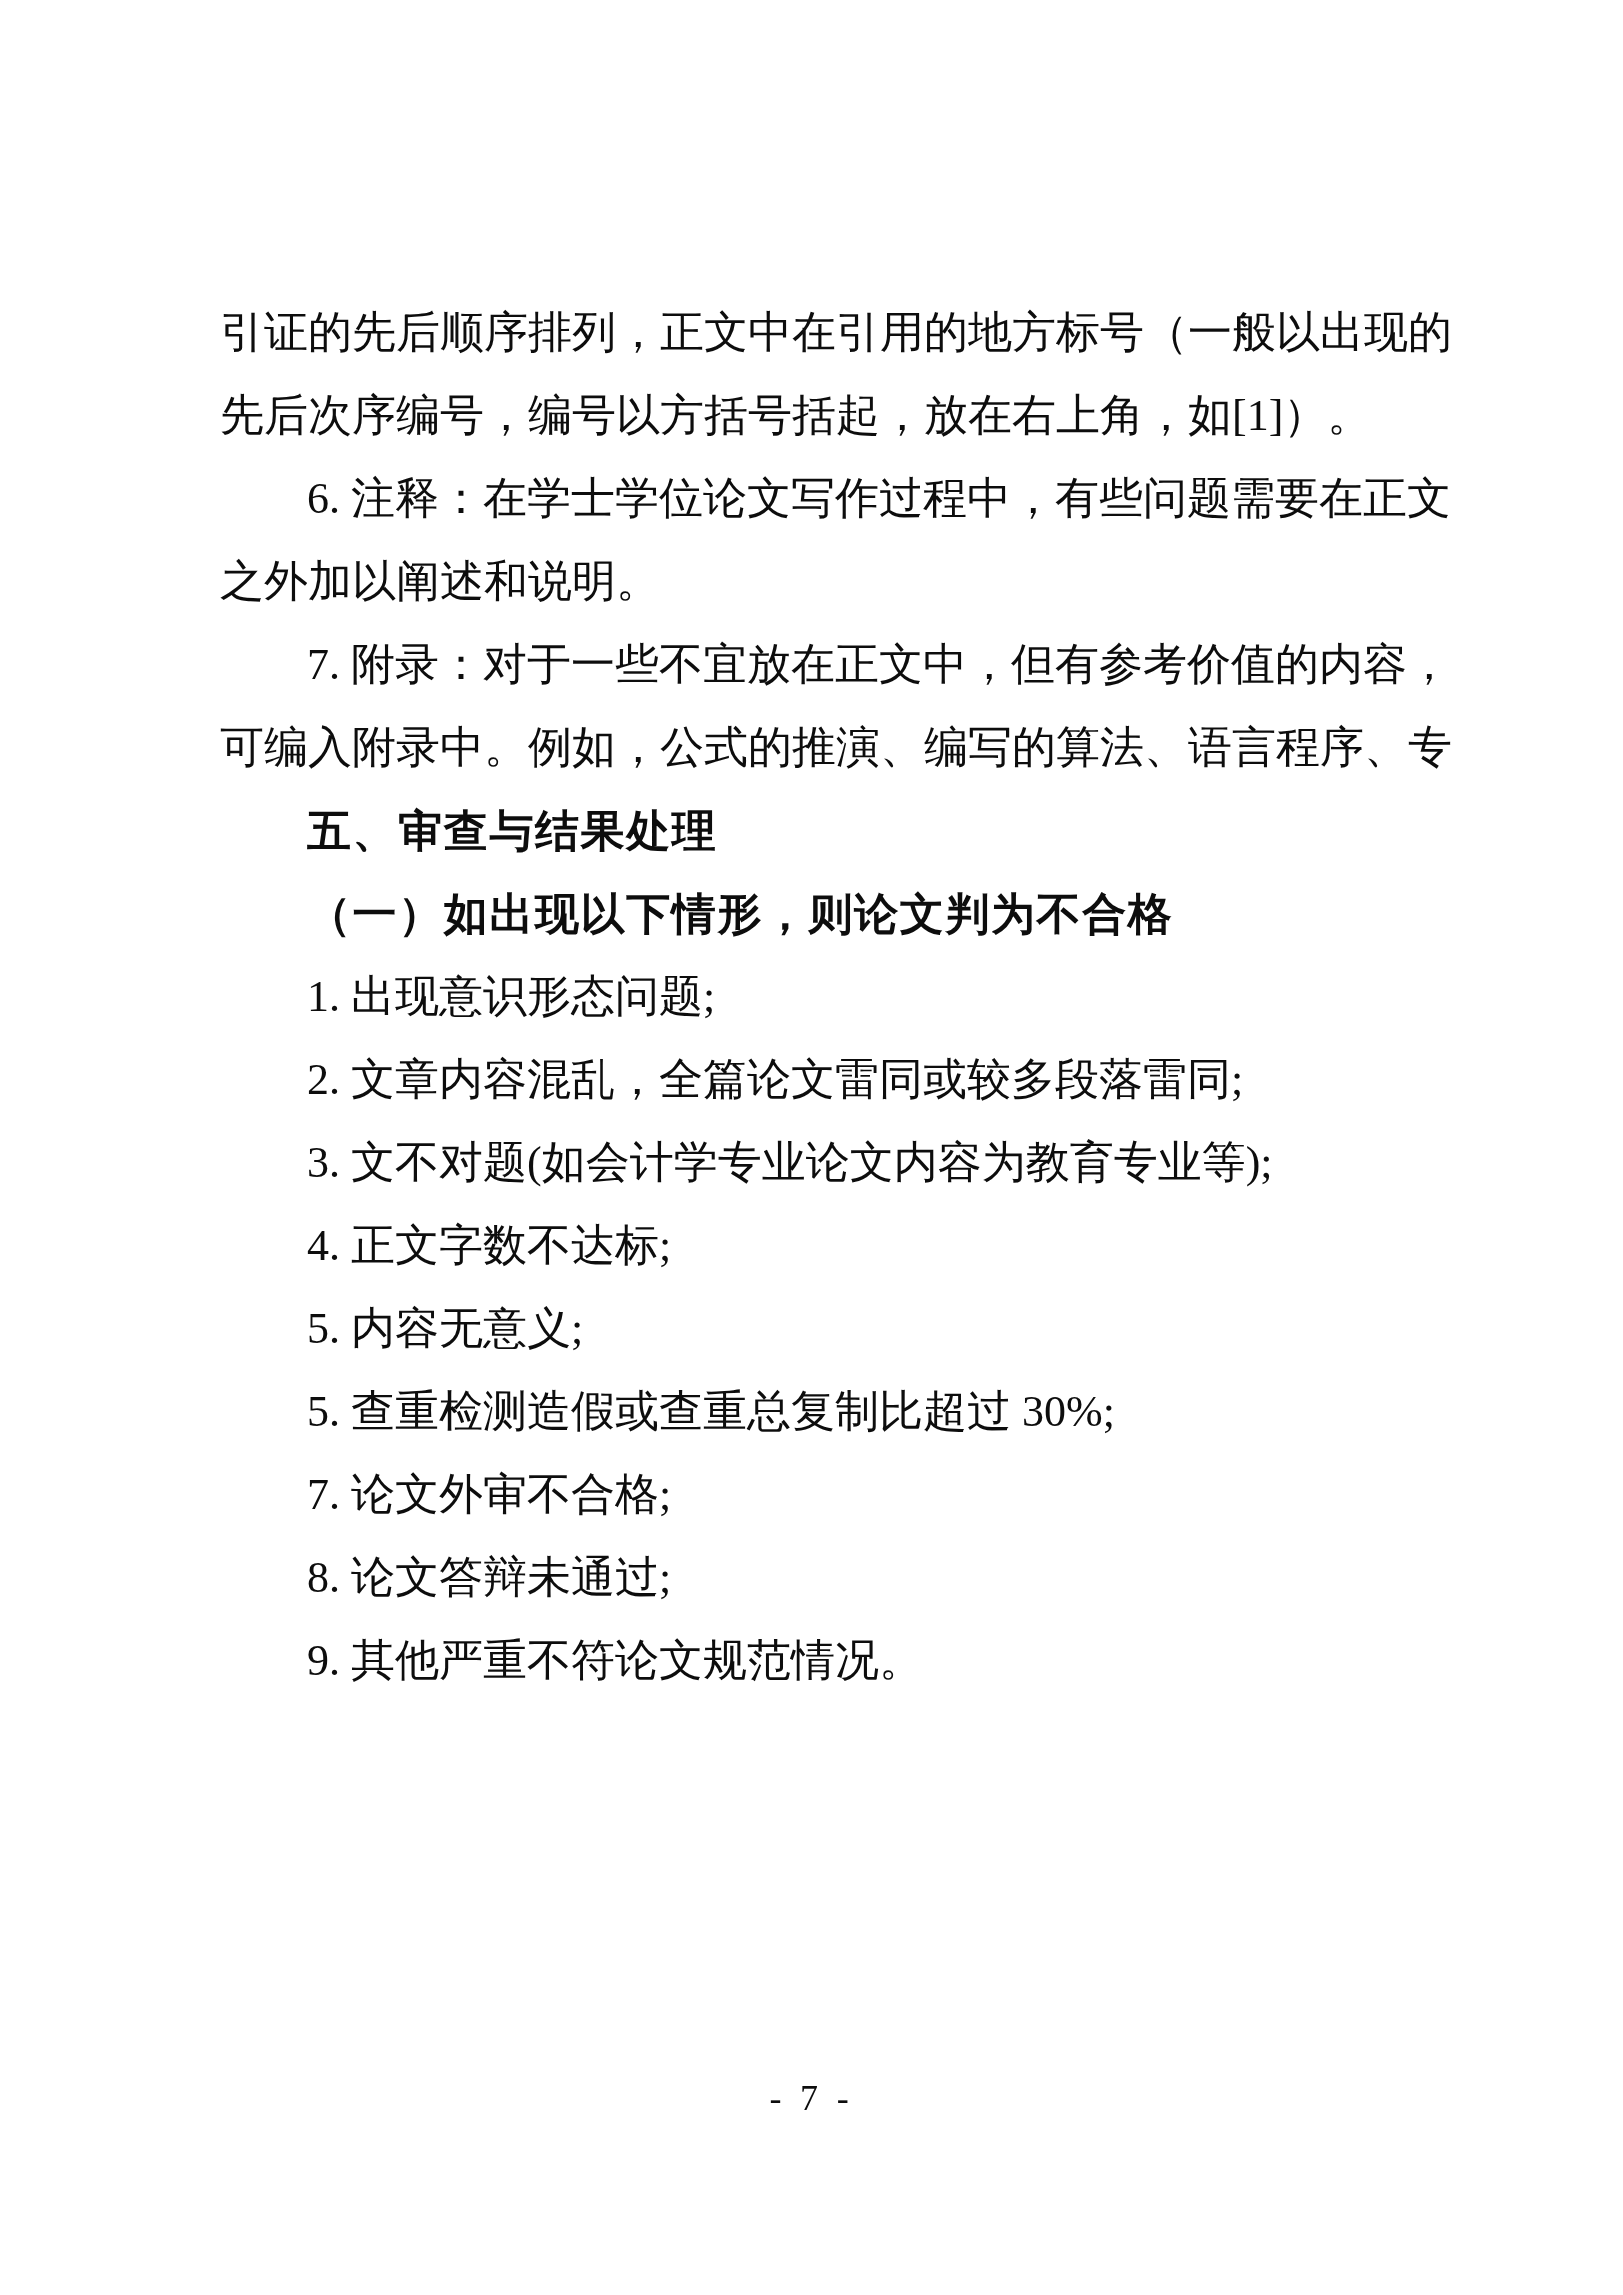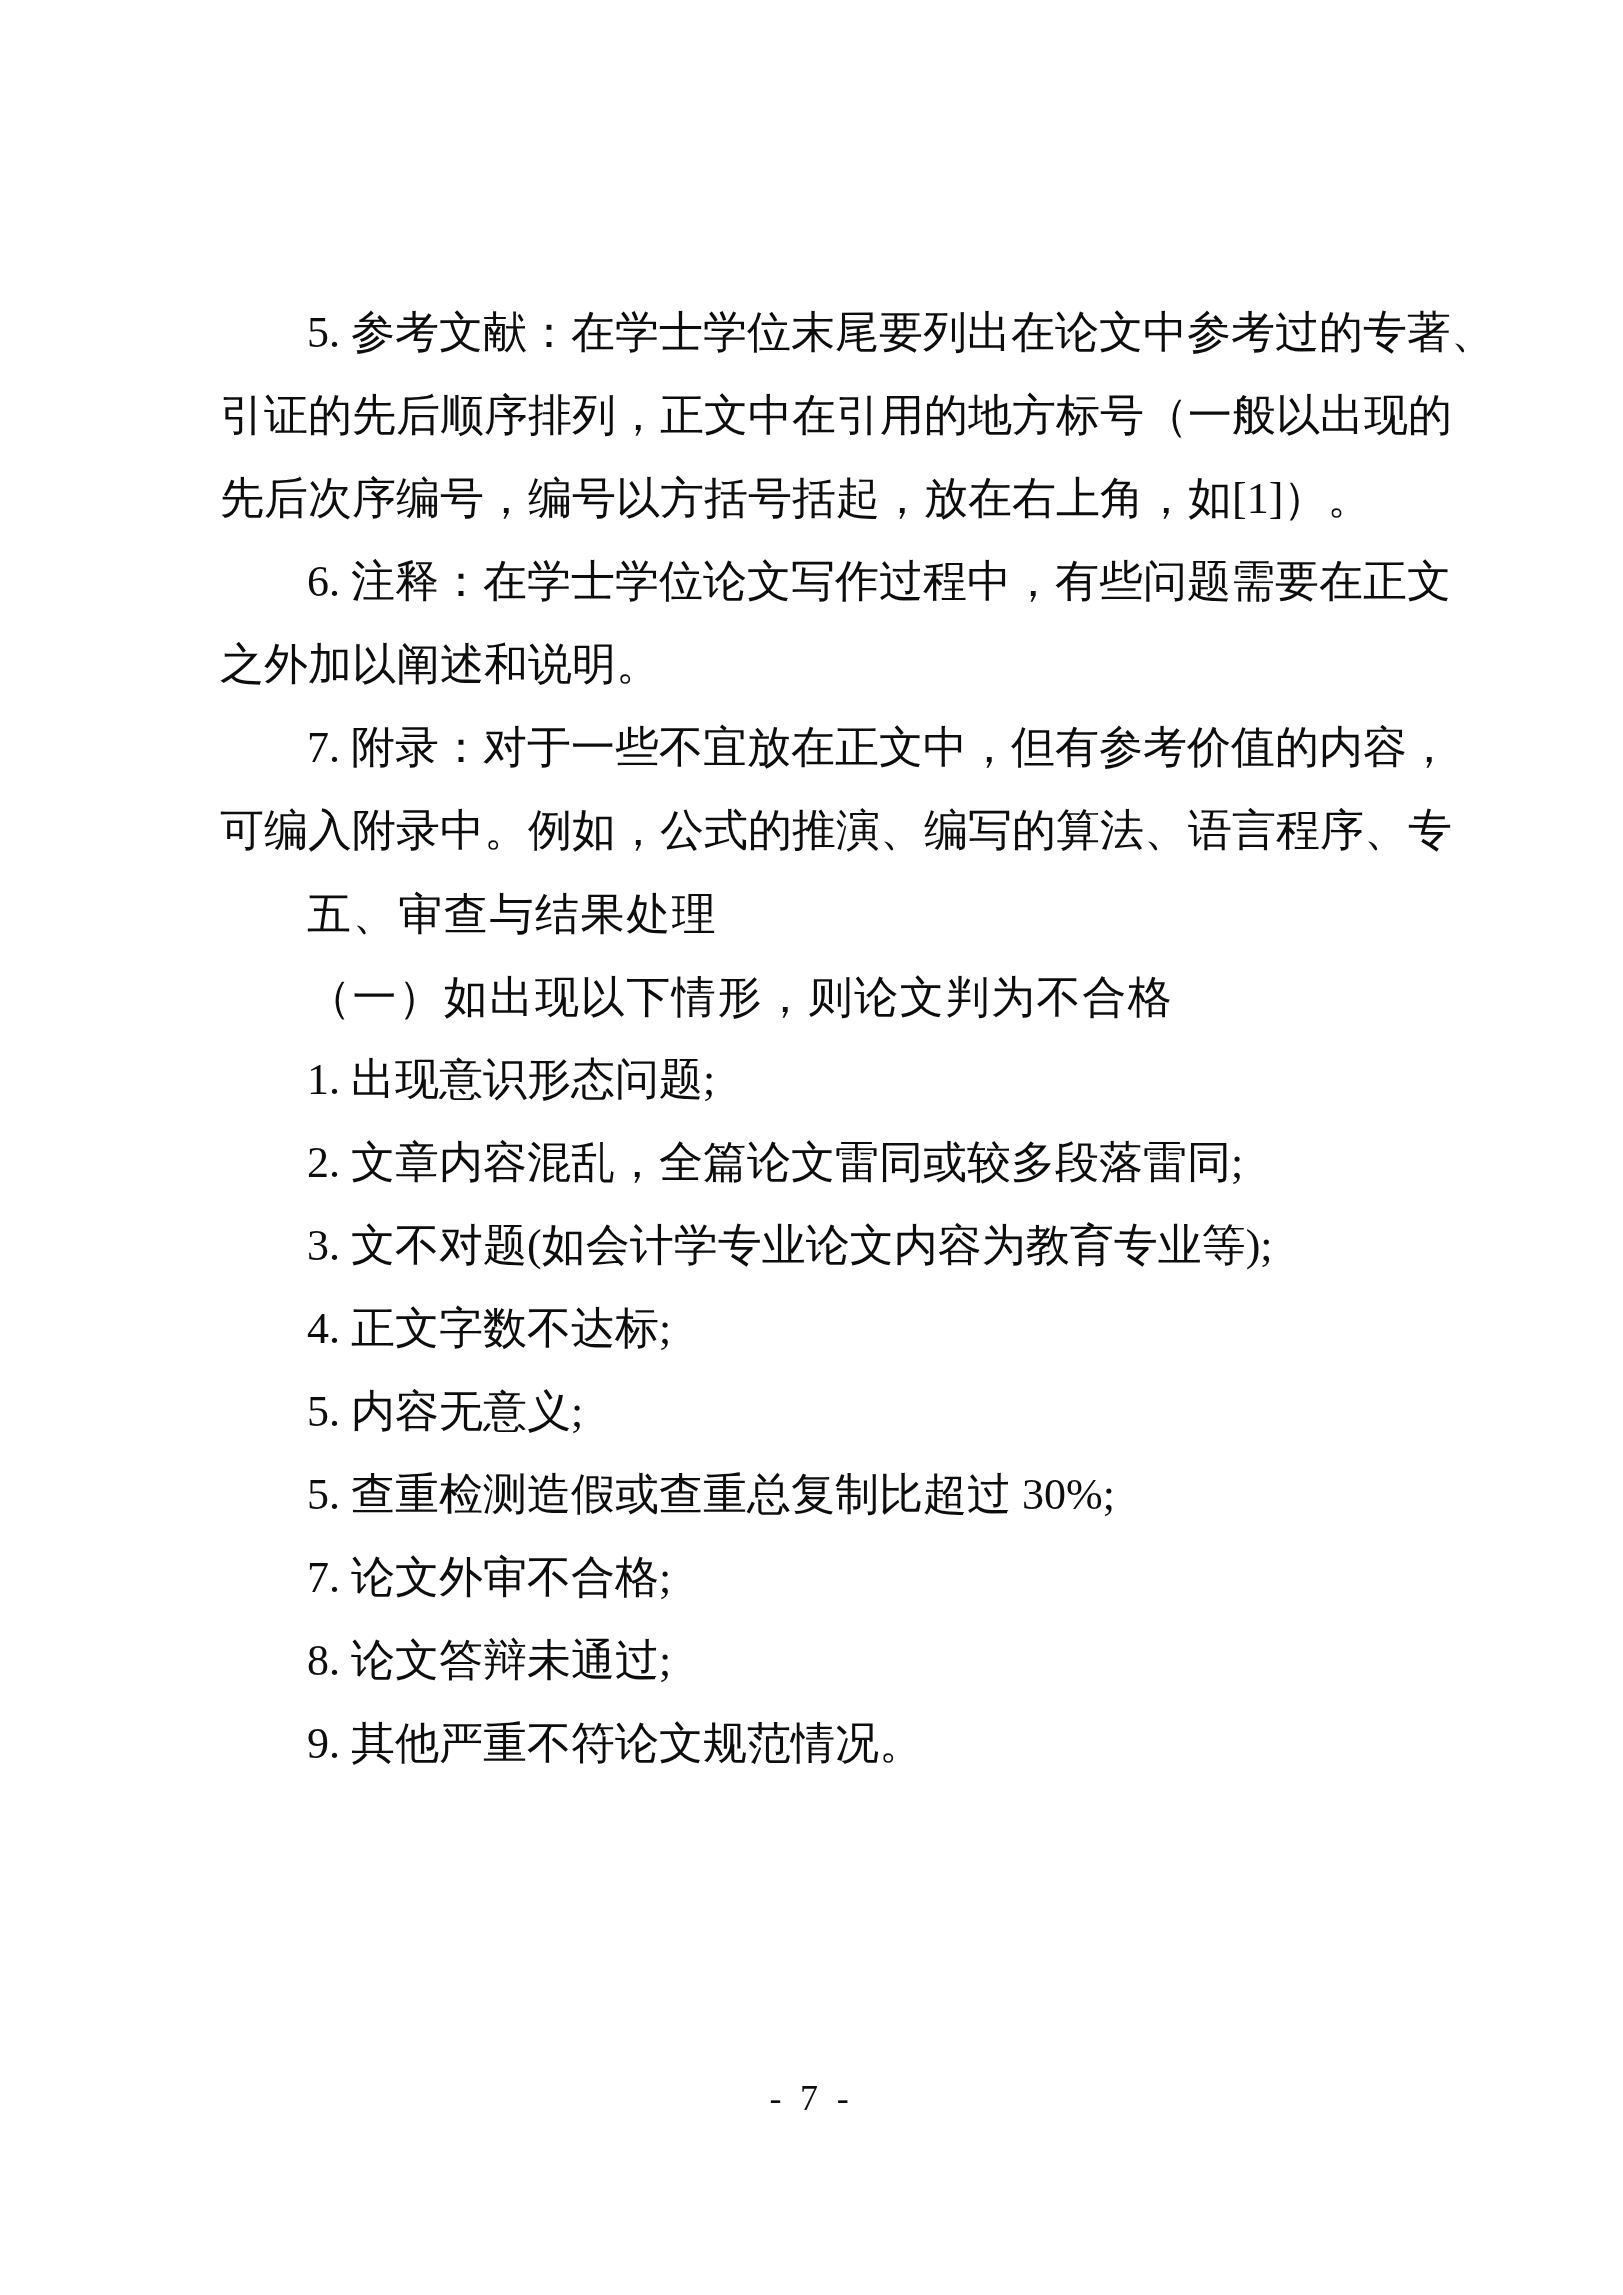--- a/index.html
+++ b/index.html
@@ -24,21 +24,21 @@
     font-family: "Liberation Serif", "DejaVu Serif", serif;
     font-size: 44px;
     line-height: 83px;
     height: 83px;
     color: #0d0d0d;
     white-space: nowrap;
     text-align: left;
   }
   .line.heading {
     font-family: "DejaVu Sans", "Liberation Sans", sans-serif;
-    font-weight: 400;
+    font-weight: 700;
     letter-spacing: 1.6px;
   }
   .line.indent {
     padding-left: 87px; 
   }
   .footer {
     position: absolute;
     left: 0;
     right: 0;
     top: 2078px;
@@ -48,21 +48,20 @@
     line-height: 41px;
     color: #0d0d0d;
     letter-spacing: 4.8px;
   }
 </style>
 </head>
 <body>
 
 <div class="page">
   <div class="content" id="doc-lines">
-      <div class="line indent">5. 参考文献：在学士学位末尾要列出在论文中参考过的专著、</div>
       <div class="line">引证的先后顺序排列，正文中在引用的地方标号（一般以出现的</div>
       <div class="line">先后次序编号，编号以方括号括起，放在右上角，如[1]）。</div>
       <div class="line indent">6. 注释：在学士学位论文写作过程中，有些问题需要在正文</div>
       <div class="line">之外加以阐述和说明。</div>
       <div class="line indent">7. 附录：对于一些不宜放在正文中，但有参考价值的内容，</div>
       <div class="line">可编入附录中。例如，公式的推演、编写的算法、语言程序、专</div>
       <div class="line heading indent">五、审查与结果处理</div>
       <div class="line heading indent">（一）如出现以下情形，则论文判为不合格</div>
       <div class="line indent">1. 出现意识形态问题;</div>
       <div class="line indent">2. 文章内容混乱，全篇论文雷同或较多段落雷同;</div>

